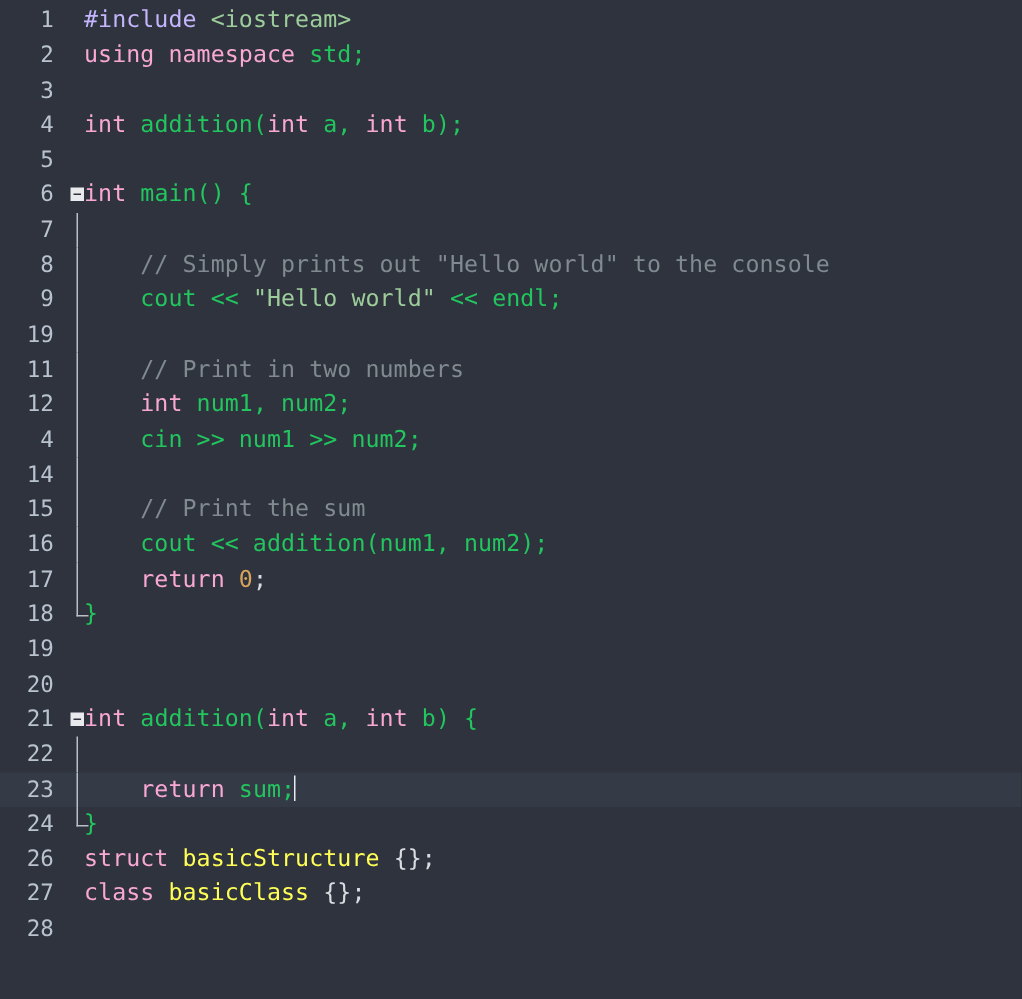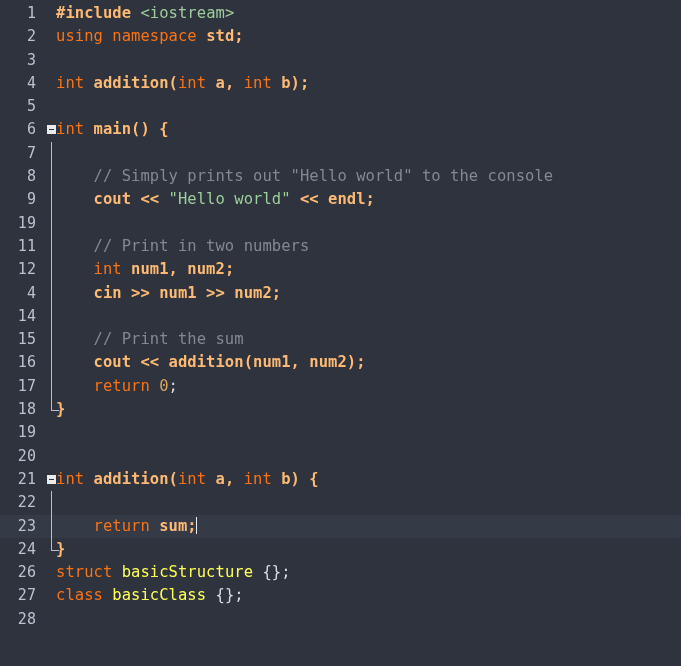--- a/index.html
+++ b/index.html
@@ -98,27 +98,27 @@
   }
 
   .text {
     position: absolute;
     left: 56px;
     top: 0;
     color: #d4d4d4;
   }
 
   
-  .kw   { color: #f97316; }
-  .pre  { color: #fdba74; font-weight: bold; }
+  .kw   { color: #f9a8d4; }
+  .pre  { color: #c4b5fd; }
   .str  { color: #9dcd9b; }
   .com  { color: #808a8f; }
   .num  { color: #d8a35c; }
   .typ  { color: #ffff55; }
-  .pln  { color: #fdba74; font-weight: bold; }
+  .pln  { color: #22c55e; }
   .punc { color: #d9dde2; }
 
   .cursor {
     display: inline-block;
     width: 1px;
     height: 17px;
     background: #e8eaed;
     vertical-align: -3px;
     margin-left: -0.5px;
   }

